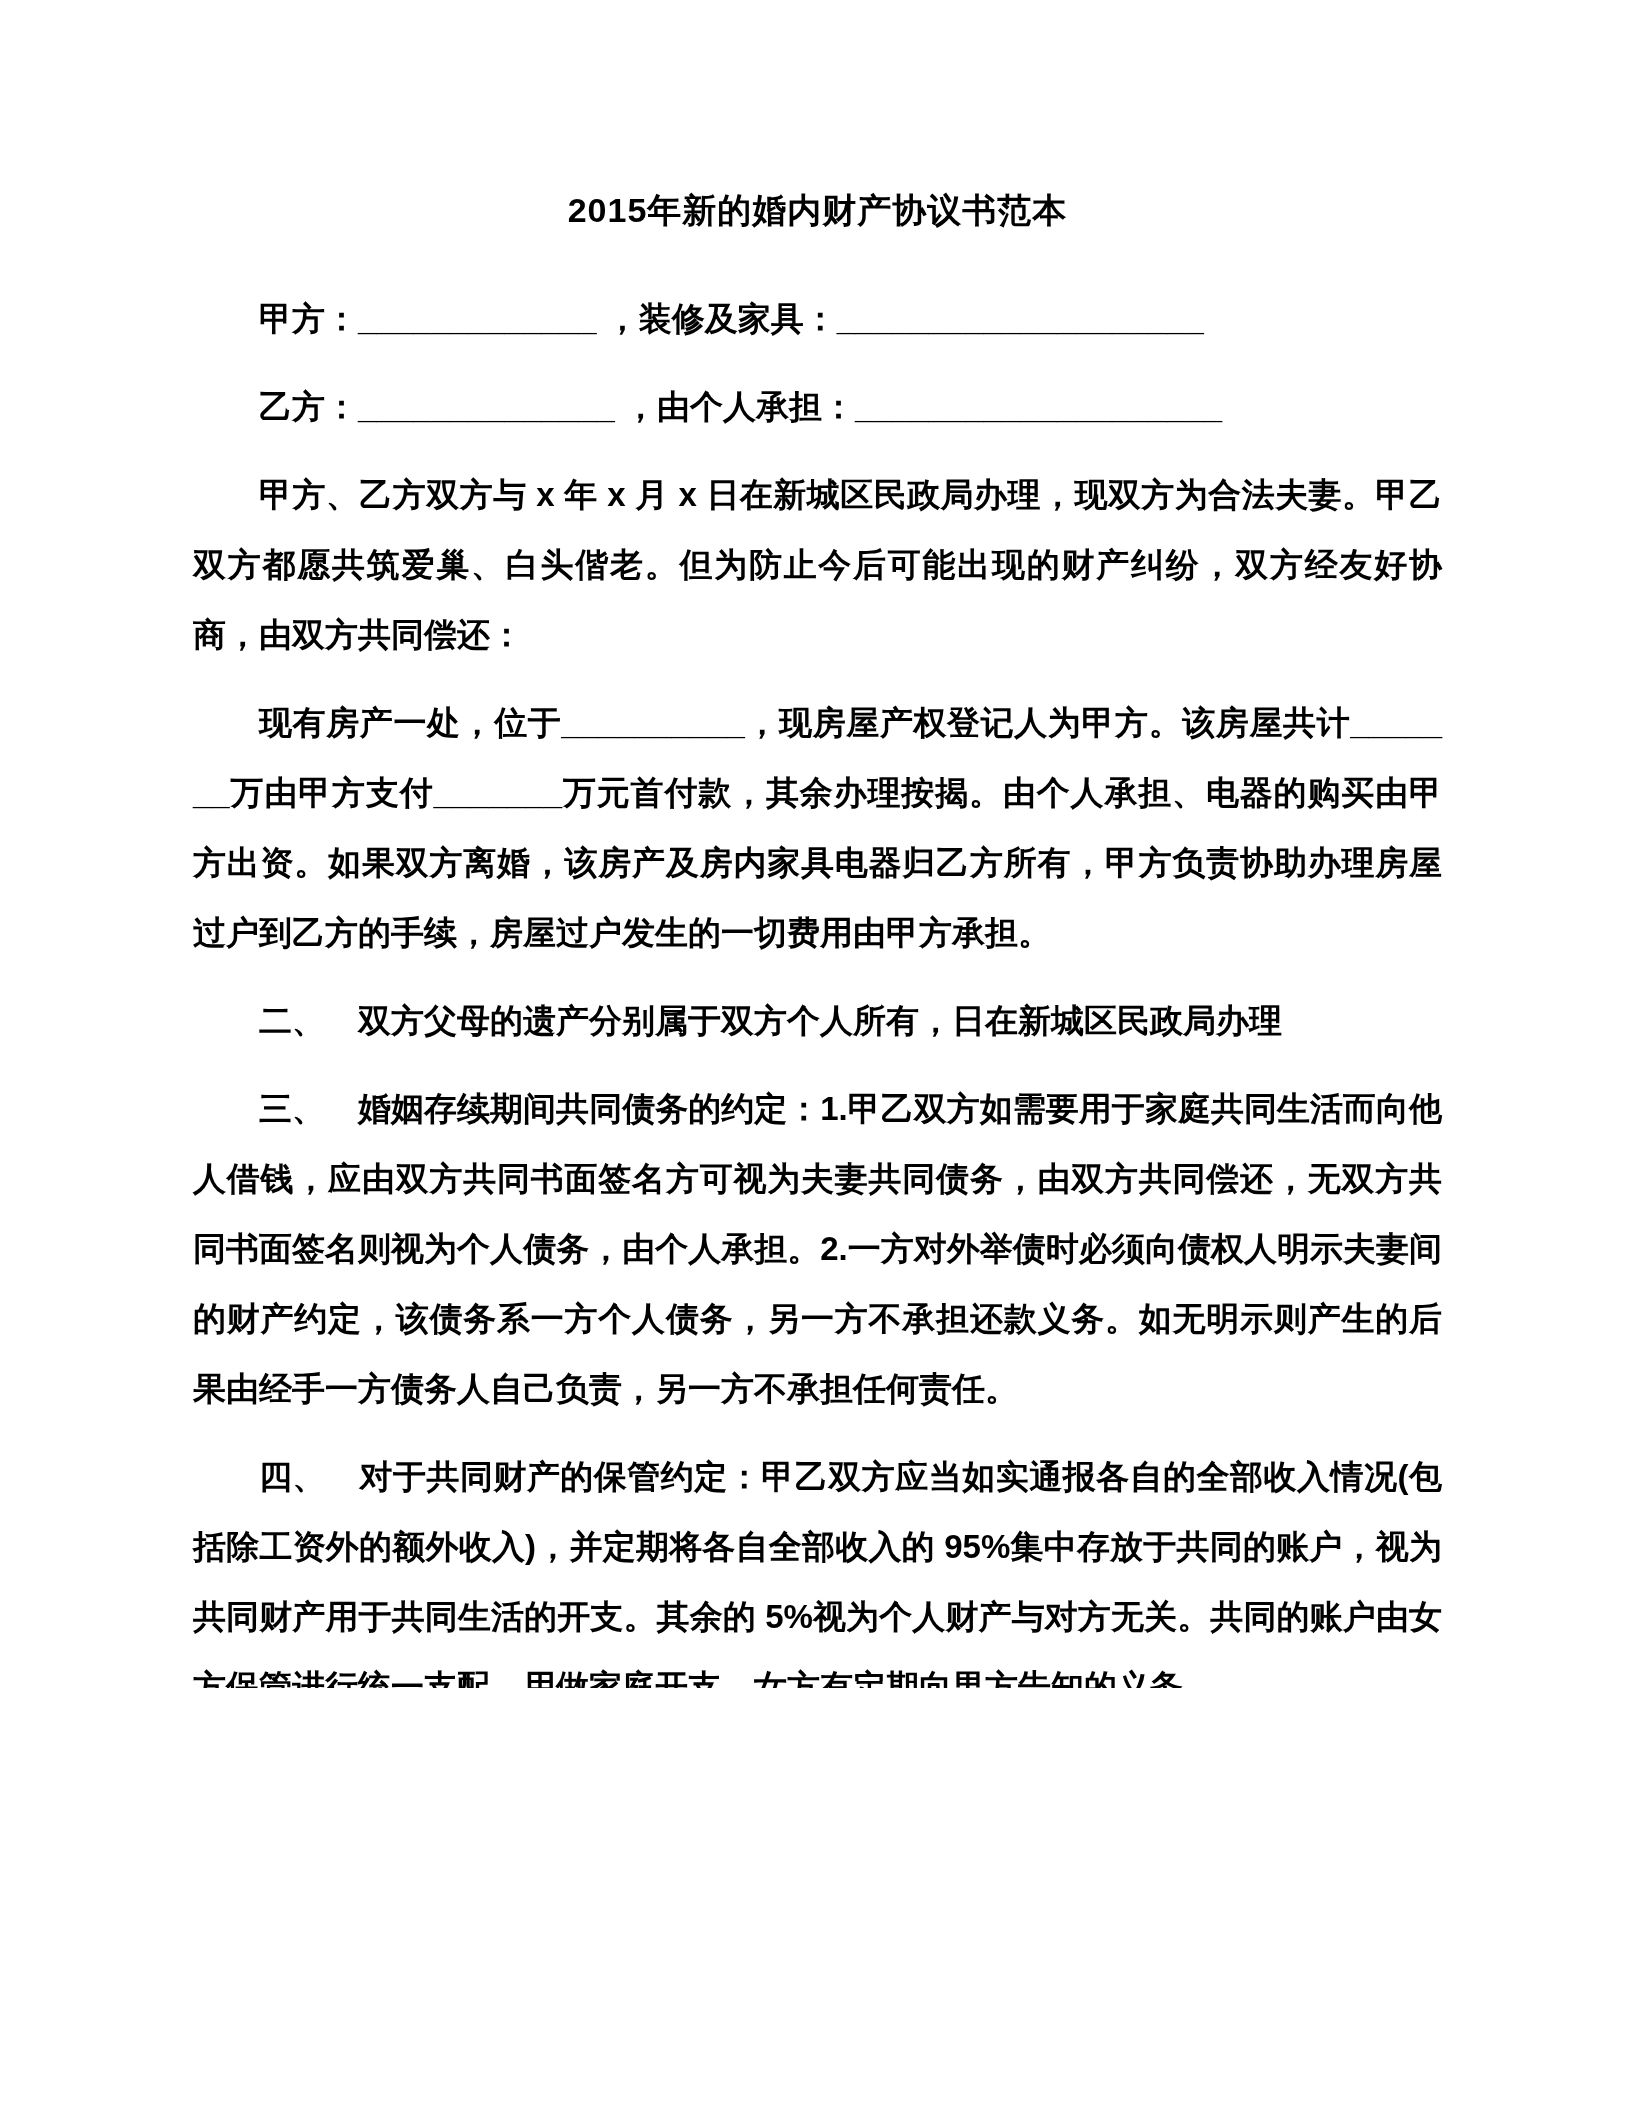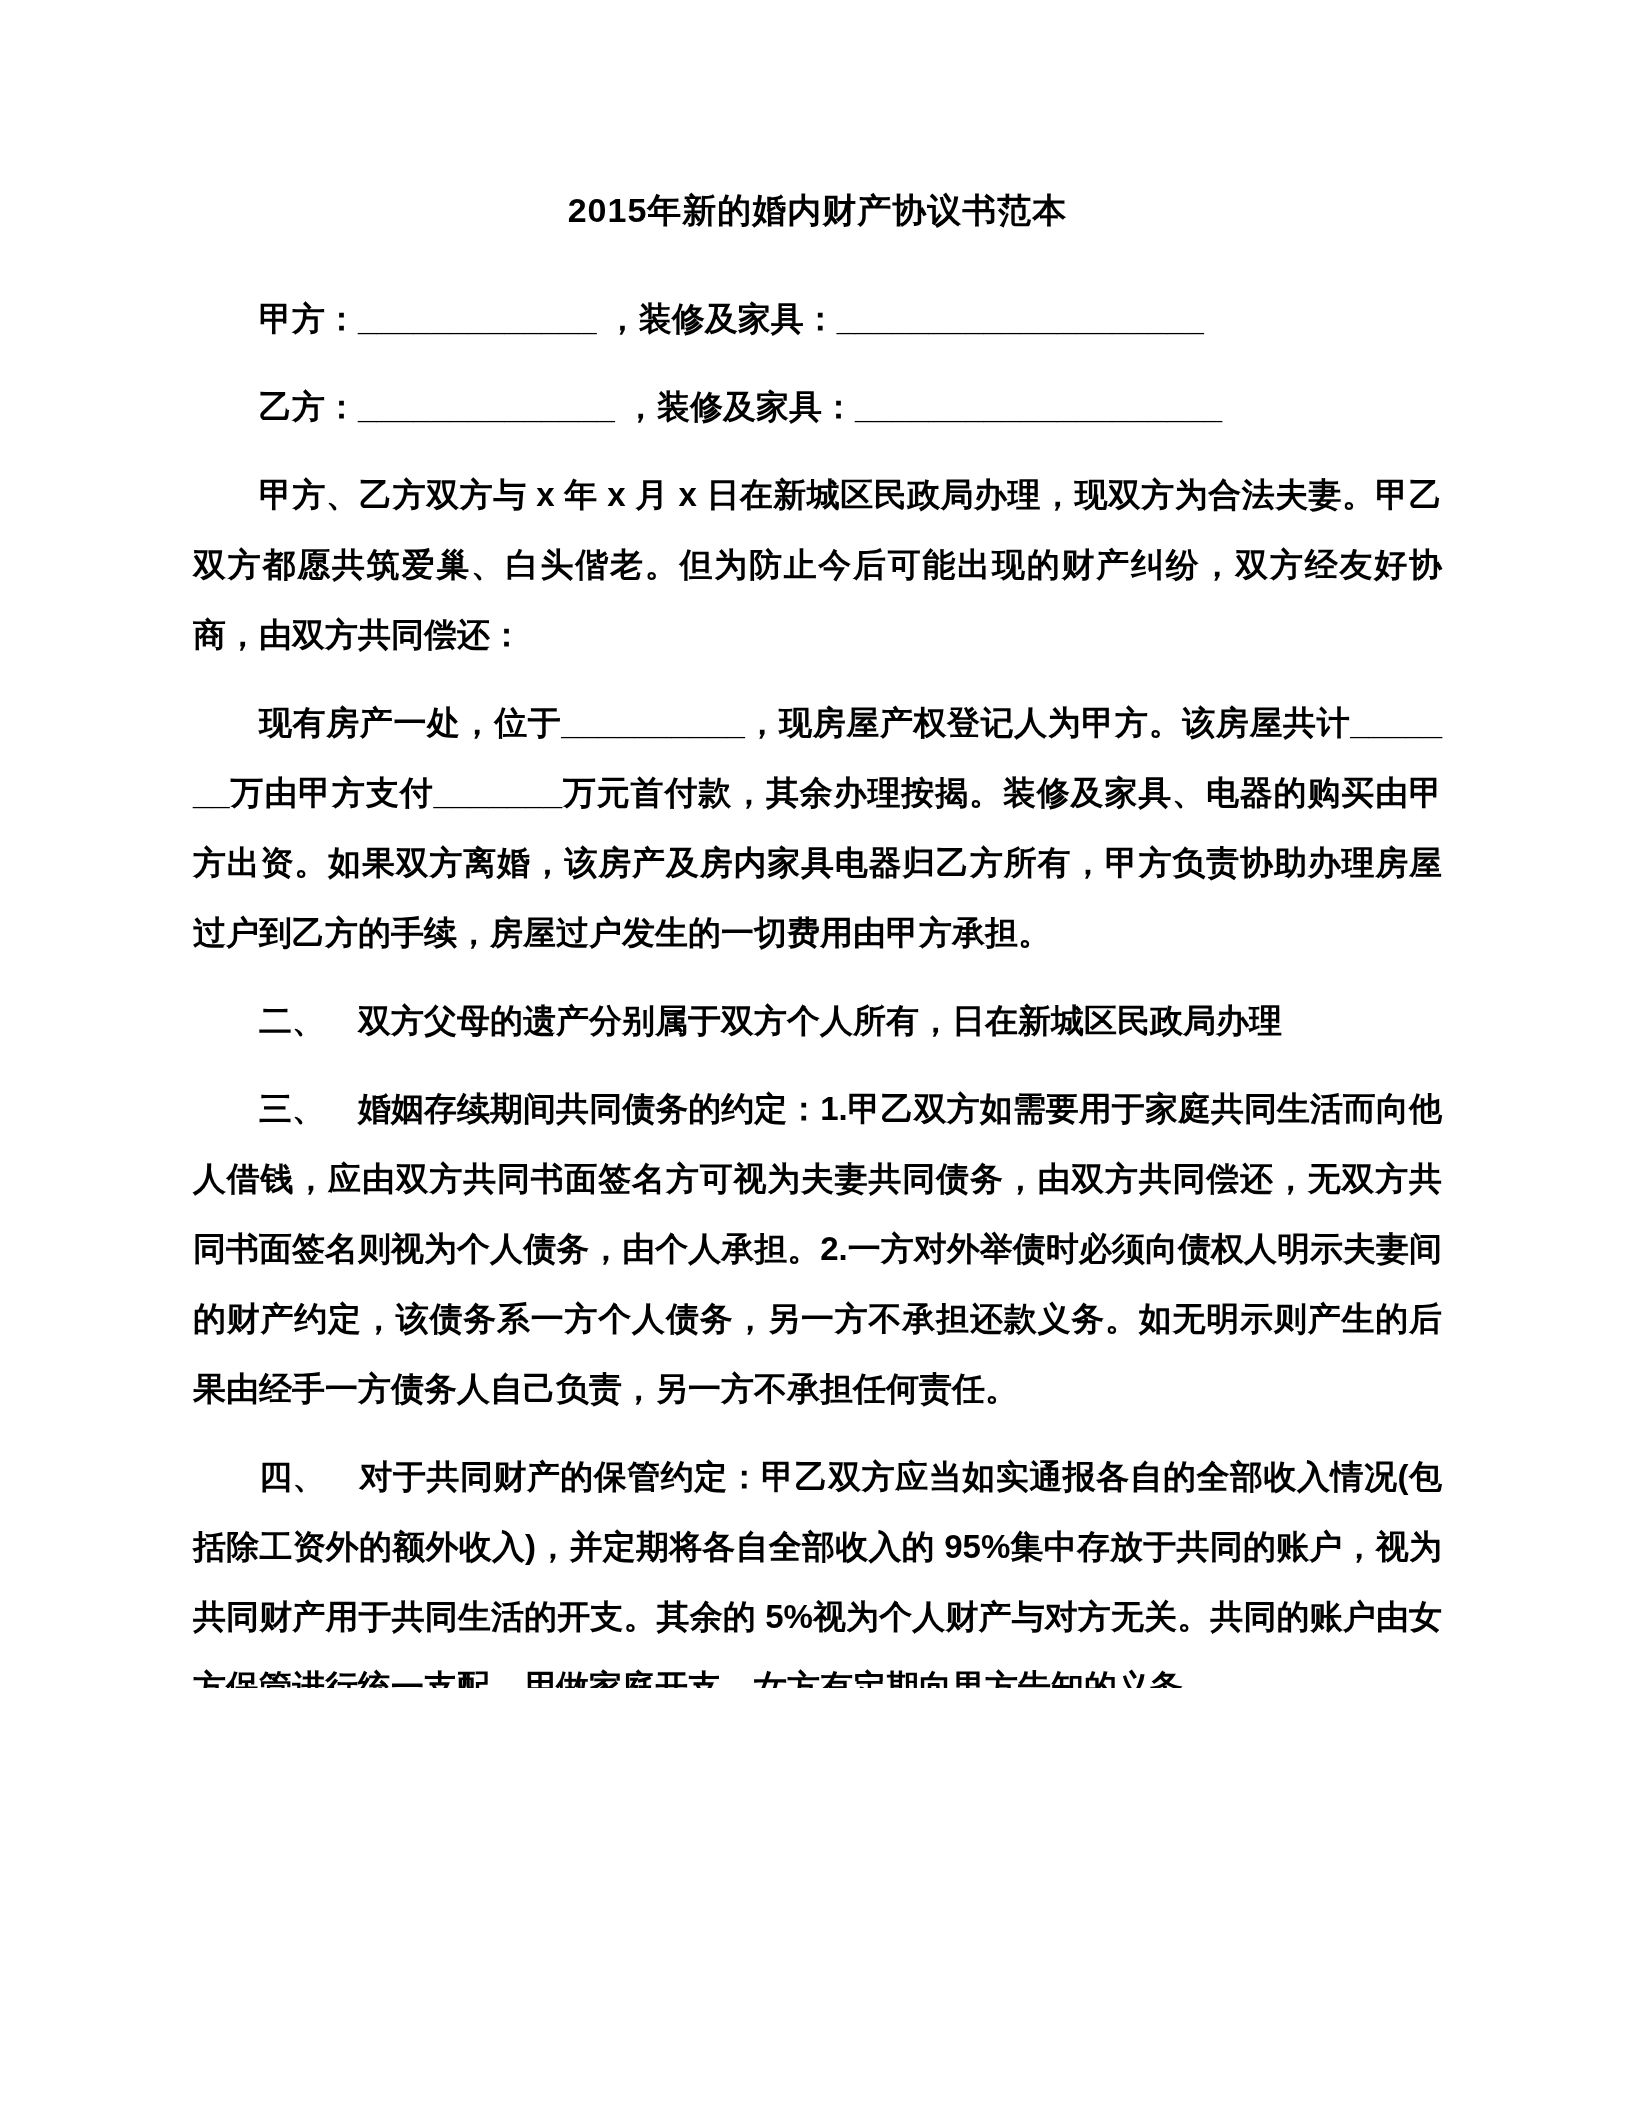--- a/index.html
+++ b/index.html
@@ -43,20 +43,20 @@
     word-break: break-all;
   }
 </style>
 </head>
 <body>
 
 <div class="page">
   <div class="doc-title">2015年新的婚内财产协议书范本</div>
   <div class="doc-body">
       <p class="para">甲方：_____________ ，装修及家具：____________________</p>
-      <p class="para">乙方：______________ ，装修及家具：____________________</p>
+      <p class="para">乙方：______________ ，由个人承担：____________________</p>
       <p class="para">甲方、乙方双方与 x 年 x 月 x 日在新城区民政局办理，现双方为合法夫妻。甲乙双方都愿共筑爱巢、白头偕老。但为防止今后可能出现的财产纠纷，双方经友好协商，由双方共同偿还：</p>
-      <p class="para">现有房产一处，位于__________，现房屋产权登记人为甲方。该房屋共计_______万由甲方支付_______万元首付款，其余办理按揭。装修及家具、电器的购买由甲方出资。如果双方离婚，该房产及房内家具电器归乙方所有，甲方负责协助办理房屋过户到乙方的手续，房屋过户发生的一切费用由甲方承担。</p>
+      <p class="para">现有房产一处，位于__________，现房屋产权登记人为甲方。该房屋共计_______万由甲方支付_______万元首付款，其余办理按揭。由个人承担、电器的购买由甲方出资。如果双方离婚，该房产及房内家具电器归乙方所有，甲方负责协助办理房屋过户到乙方的手续，房屋过户发生的一切费用由甲方承担。</p>
       <p class="para">二、　双方父母的遗产分别属于双方个人所有，日在新城区民政局办理</p>
       <p class="para">三、　婚姻存续期间共同债务的约定：1.甲乙双方如需要用于家庭共同生活而向他人借钱，应由双方共同书面签名方可视为夫妻共同债务，由双方共同偿还，无双方共同书面签名则视为个人债务，由个人承担。2.一方对外举债时必须向债权人明示夫妻间的财产约定，该债务系一方个人债务，另一方不承担还款义务。如无明示则产生的后果由经手一方债务人自己负责，另一方不承担任何责任。</p>
       <p class="para">四、　对于共同财产的保管约定：甲乙双方应当如实通报各自的全部收入情况(包括除工资外的额外收入)，并定期将各自全部收入的 95%集中存放于共同的账户，视为共同财产用于共同生活的开支。其余的 5%视为个人财产与对方无关。共同的账户由女方保管进行统一支配，用做家庭开支，女方有定期向男方告知的义务。</p>
     </div>
 </div>
 
 </body></html>

